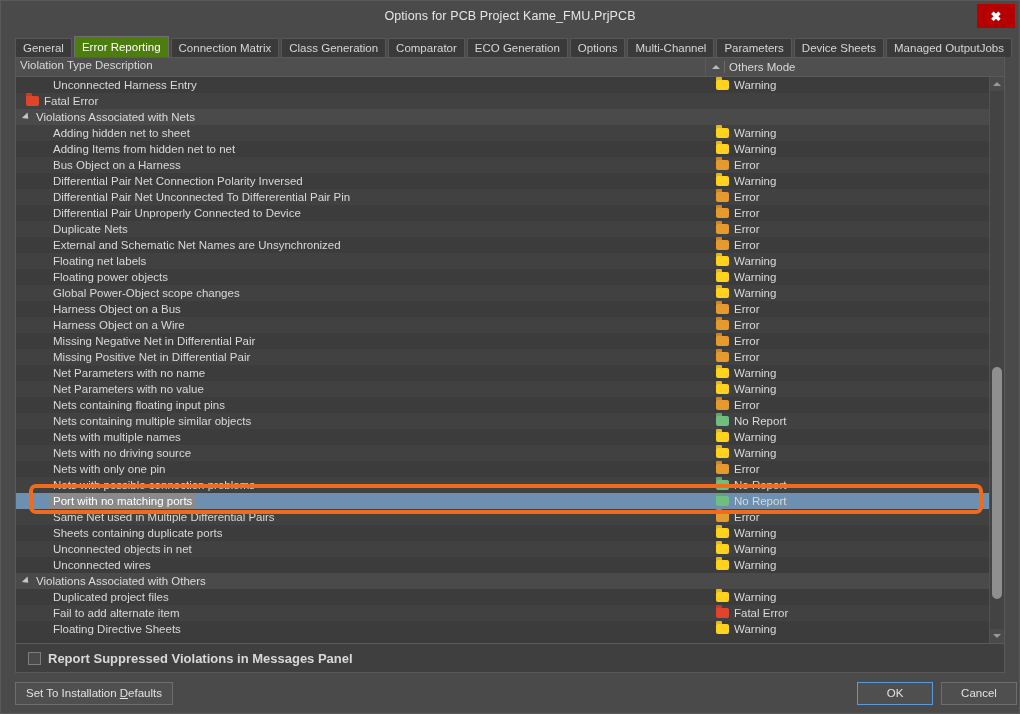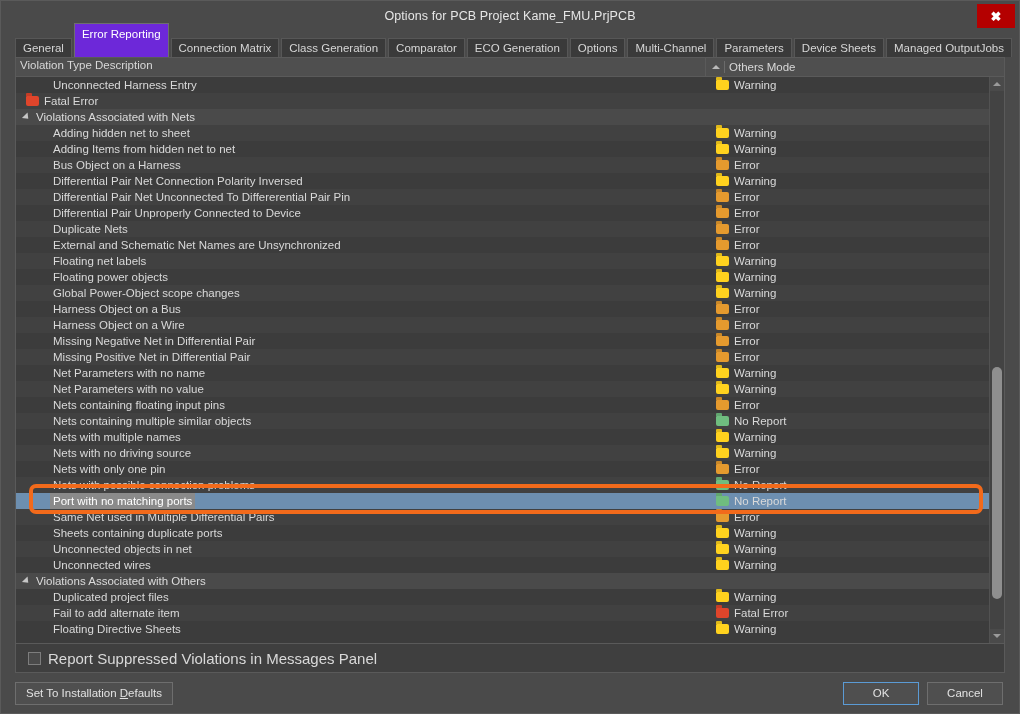--- a/index.html
+++ b/index.html
@@ -66,23 +66,23 @@
     color: #d6d6d6;
     background: #3a3a3a;
     border: 1px solid #575757;
     border-bottom: none;
     box-sizing: border-box;
     cursor: pointer;
     white-space: nowrap;
     user-select: none;
   }
   .tab.active {
-    background: #6d28d9;
+    background: #4d7c0f;
     color: #ffffff;
-    height: 34px;
+    height: 21px;
     line-height: 21px;
     border-color: #6e6e6e;
   }
   
   #panel {
     margin: 0 14px 0 14px;
     flex: 1 1 auto;
     border: 1px solid #5a5a5a;
     background: #3c3c3c;
     display: flex;
@@ -247,21 +247,21 @@
   }
   .chk {
     width: 13px; height: 13px;
     border: 1px solid #7d7d7d;
     background: #4a4a4a;
     box-sizing: border-box;
     margin-right: 7px;
     cursor: pointer;
     flex: 0 0 auto;
   }
-  #panel-bottom .lbl { font-size: 15px; color: #d9d9d9; user-select:none; }
+  #panel-bottom .lbl { font-size: 13px; color: #d9d9d9; user-select:none;font-weight:bold; }
   
   #footer {
     flex: 0 0 40px;
     height: 40px;
     display: flex;
     align-items: center;
     padding: 0 14px;
     background: #4a4a4a;
     position: relative;
   }
@@ -274,21 +274,21 @@
     line-height: 21px;
     box-sizing: border-box;
     padding: 0 10px;
     cursor: pointer;
     user-select: none;
     white-space: nowrap;
     text-align: right;
   }
   .btn.primary { border-color: #5b9bd5; width: 76px; text-align:center; padding:0; }
   .btn.plain   { width: 76px; text-align:center; padding:0; }
-  #footer-right { position:absolute; right:16px; display:flex; gap:8px; }
+  #footer-right { position:absolute; right:2px; display:flex; gap:8px; }
   .ul { text-decoration: underline; }
   
   #annot {
     position: absolute;
     left: 28px; top: 483px;
     width: 954px; height: 30px;
     border: 4px solid #f26a1b;
     border-radius: 7px;
     box-sizing: border-box;
     pointer-events: none;

